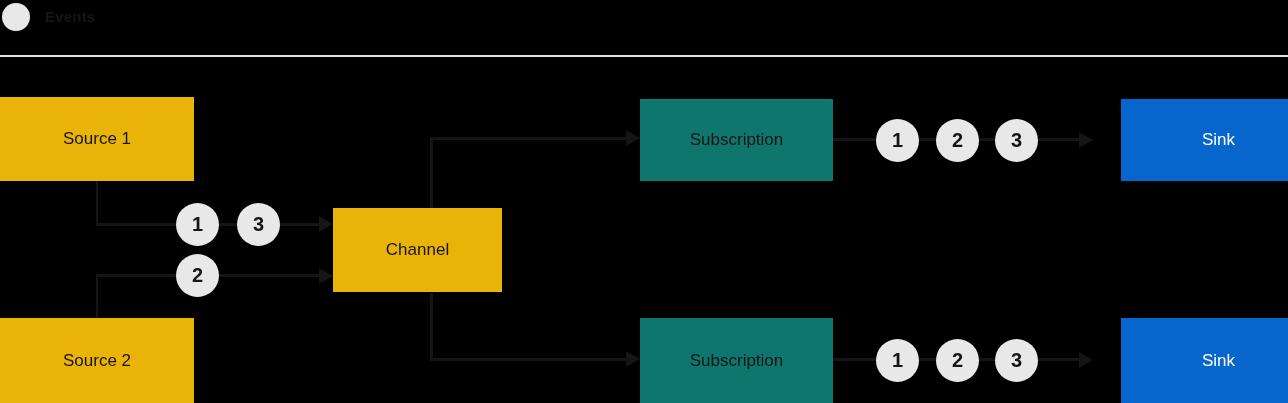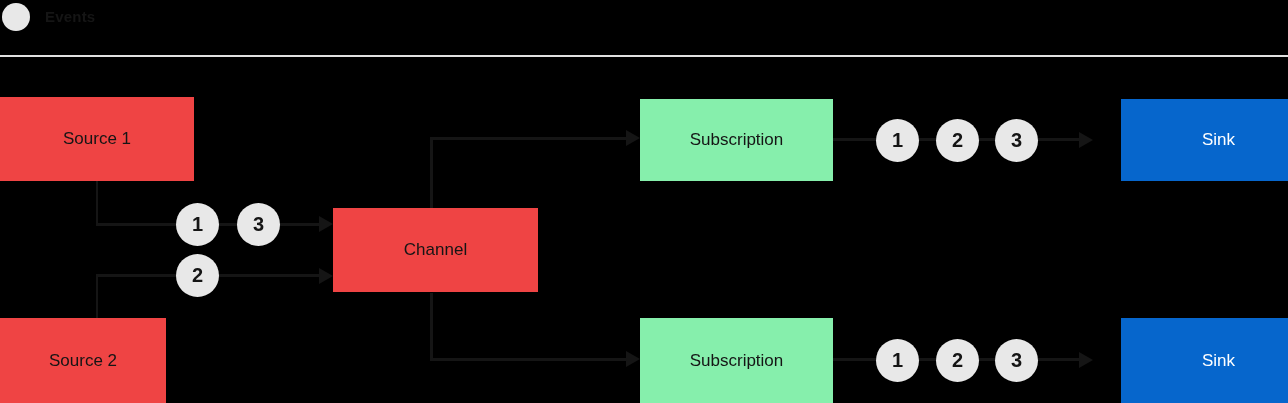--- a/index.html
+++ b/index.html
@@ -36,25 +36,25 @@
     left: 0; top: 55px;
     width: 1288px; height: 2px;
     background: #e0e0e0;
   }
   
   .node {
     position: absolute;
     display: flex;
     align-items: center;
     justify-content: center;
-    background: #ef4444;
+    background: #eab308;
     color: #151515;
     font-size: 17px;
   }
-  .node--subscription { background: #86efac; align-items: center; }
+  .node--subscription { background: #0f766e; align-items: center; }
   .node--sink { background: #0666cc; color: #ffffff; font-weight: 500; margin-left: 28px; }
   
   .seg {
     position: absolute;
     background: #151515;
   }
   .arrow {
     position: absolute;
     width: 0; height: 0;
     border-top: 8px solid transparent;
@@ -111,24 +111,24 @@
 
   <div class="seg" style="left:833px; top:358px; width:248px; height:3px;"></div>
   <div class="arrow" style="left:1079px; top:352px;"></div>
   <div class="badge" style="left:876px; top:339px;">1</div>
   <div class="badge" style="left:936px; top:339px;">2</div>
   <div class="badge" style="left:995px; top:339px;">3</div>
 
   <div class="node" style="left:0; top:97px; width:194px; height:84px;">
     <span>Source 1</span>
   </div>
-  <div class="node" style="left:0; top:318px; width:166px; height:85px;text-align:center;">
+  <div class="node" style="left:0; top:318px; width:194px; height:85px;text-align:center;">
     <span>Source 2</span>
   </div>
-  <div class="node" style="left:333px; top:208px; width:205px; height:84px;">
+  <div class="node" style="left:333px; top:208px; width:169px; height:84px;">
     <span>Channel</span>
   </div>
   <div class="node node--subscription" style="left:640px; top:99px; width:193px; height:82px;">
     <span>Subscription</span>
   </div>
   <div class="node node--subscription" style="left:640px; top:318px; width:193px; height:85px;">
     <span>Subscription</span>
   </div>
   <div class="node node--sink" style="left:1093px; top:99px; width:195px; height:82px;">
     <span>Sink</span>

